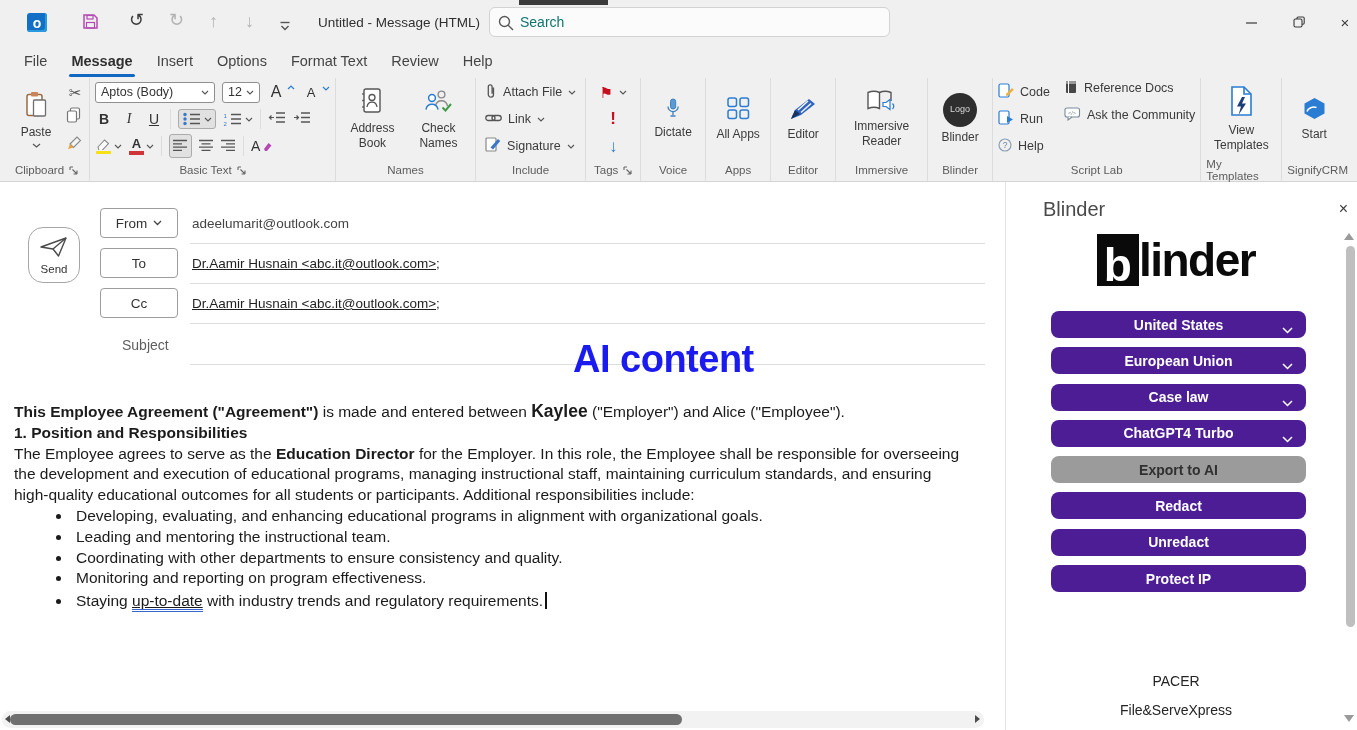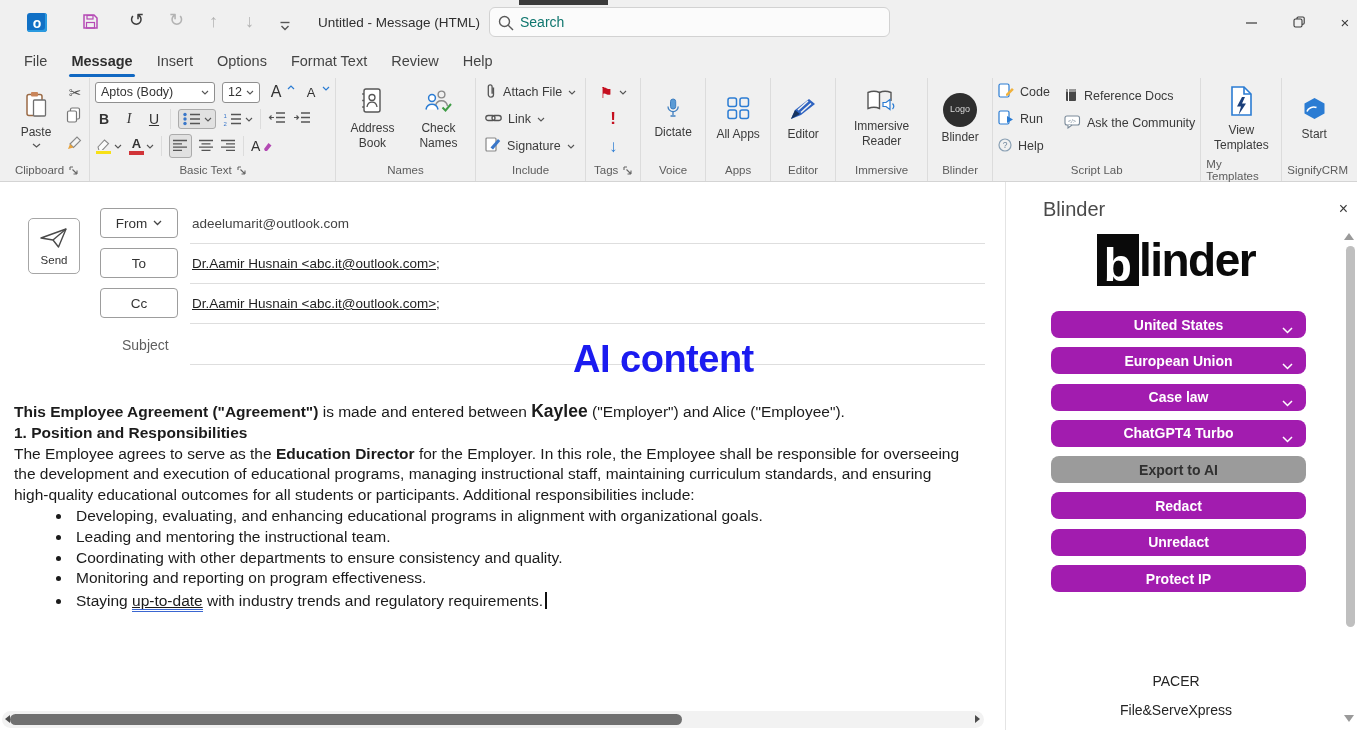--- a/index.html
+++ b/index.html
@@ -39,21 +39,21 @@
   .sel{background:#e1e1e1;border:1px solid #ababab;border-radius:3px;padding:2px 3px;}
   .chip{display:flex;align-items:center;gap:2px;}
   .fcword{font-weight:700;font-size:13px;color:#333;line-height:1;}
   .colorbar{width:15px;height:3.5px;margin-top:1px;}
   .vline{width:1px;height:20px;background:#dcdcdc;}
   .logo-circle{width:34px;height:34px;border-radius:50%;background:#2e2e2e;color:#d9d9d9;font-size:9px;display:flex;align-items:center;justify-content:center;}
   .collapse-chev{position:absolute;right:8px;top:152px;}
 
   
   .compose{left:0;top:182px;width:1005px;height:548px;background:#fff;}
-  .sendbtn{left:28px;top:36px;width:50px;height:54px;border:1px solid #a6a6a6;border-radius:5px;display:flex;flex-direction:column;align-items:center;justify-content:center;gap:3px;background:#fff;font-size:11.5px;color:#333;}
+  .sendbtn{left:28px;top:45px;width:50px;height:54px;border:1px solid #a6a6a6;border-radius:15px;display:flex;flex-direction:column;align-items:center;justify-content:center;gap:3px;background:#fff;font-size:11.5px;color:#333;}
   .fieldpill{width:78px;height:30px;border:1px solid #9d9d9d;border-radius:4px;background:#fff;display:flex;align-items:center;justify-content:center;gap:6px;font-size:13.5px;color:#333;box-sizing:border-box;}
   .fval{font-size:13.5px;color:#444;}
   .flink{font-size:13.5px;color:#1f1f1f;text-decoration:underline;}
   .fsep{height:1px;background:#dedede;left:190px;width:795px;}
   .subject-label{left:122px;top:155px;font-size:14px;color:#5f5f5f;}
   .headline{left:573px;top:158px;font-size:38px;font-weight:800;letter-spacing:-0.5px;line-height:1;}
   .bodytext{left:14px;top:219px;width:950px;font-size:15.5px;line-height:20.8px;color:#1b1b1b;}
   .bodytext p{margin:0;}
   .bodytext h3{margin:0;font-size:15.5px;}
   .bodytext ul{margin:0;padding-left:58px;}
@@ -69,21 +69,21 @@
   .harrow.right{right:4px;border-left:5px solid #4d4d4d;}
 
   
   .panel{left:1005px;top:182px;width:352px;height:548px;background:#fff;border-left:1px solid #e4e4e4;box-sizing:border-box;}
   .panel-title{left:37px;top:16px;font-size:20px;color:#4a4a4a;}
   .panel-close{right:9px;top:19px;position:absolute;font-size:16px;color:#3b3b3b;line-height:1;}
   .blogo{left:0;top:52px;width:340px;display:flex;justify-content:center;align-items:center;}
   .blogo .bsq{width:42px;height:52px;background:#0a0a0a;color:#fff;font-weight:800;font-size:46px;display:flex;align-items:flex-end;justify-content:center;line-height:0.92;}
   .blogo .brest{font-weight:800;font-size:46px;color:#0a0a0a;letter-spacing:-1.5px;line-height:1;}
   .pillstack{left:45px;top:129px;width:255px;display:flex;flex-direction:column;gap:9.3px;}
-  .pill{height:27px;border-radius:8px;background:#a21caf;color:#fff;font-size:14px;font-weight:600;display:flex;align-items:center;justify-content:center;position:relative;}
+  .pill{height:27px;border-radius:8px;background:#4c1d95;color:#fff;font-size:14px;font-weight:600;display:flex;align-items:center;justify-content:center;position:relative;}
   .pill .chev{position:absolute;right:13px;top:10px;}
   .pill.export{background:#9b9b9b;color:#303030;}
   .pill.action{font-weight:700;}
   .plink{width:340px;text-align:center;font-size:14px;color:#242424;}
   .vup{position:absolute;right:3px;top:51px;width:0;height:0;border-left:5px solid transparent;border-right:5px solid transparent;border-bottom:7px solid #9a9a9a;}
   .vthumb{position:absolute;right:2px;top:64px;width:9px;height:381px;background:#bfbfbf;border-radius:5px;}
   .vdown{position:absolute;right:3px;top:533px;width:0;height:0;border-left:5px solid transparent;border-right:5px solid transparent;border-top:7px solid #9a9a9a;}
 </style>
 </head>
 <body>
@@ -454,21 +454,21 @@
             </span>
           <span>Blinder</span>
         </div>
       </div>
       <div class="grp-label">
           <span>Blinder</span>
         </div>
     </div>
 
     <div class="grp">
-      <div class="grp-content" style="gap:14px;align-items:center;">
+      <div class="grp-content" style="gap:14px;align-items:flex-end;">
         <div class="smallcol" style="height:82px;">
           <div class="smallbtn">
             <span><svg width="16" height="15">
                   <rect x="1" y="1" width="10" height="13" rx="1.5" fill="#fff" stroke="#2b7cd3" stroke-width="1.2"></rect>
                   <path d="M8 11l6-6 1.8 1.8-6 6H8z" fill="#f0b13c"></path>
                 </svg></span>
             <span>Code</span>
           </div>
           <div class="smallbtn">
             <span><svg width="16" height="15">

